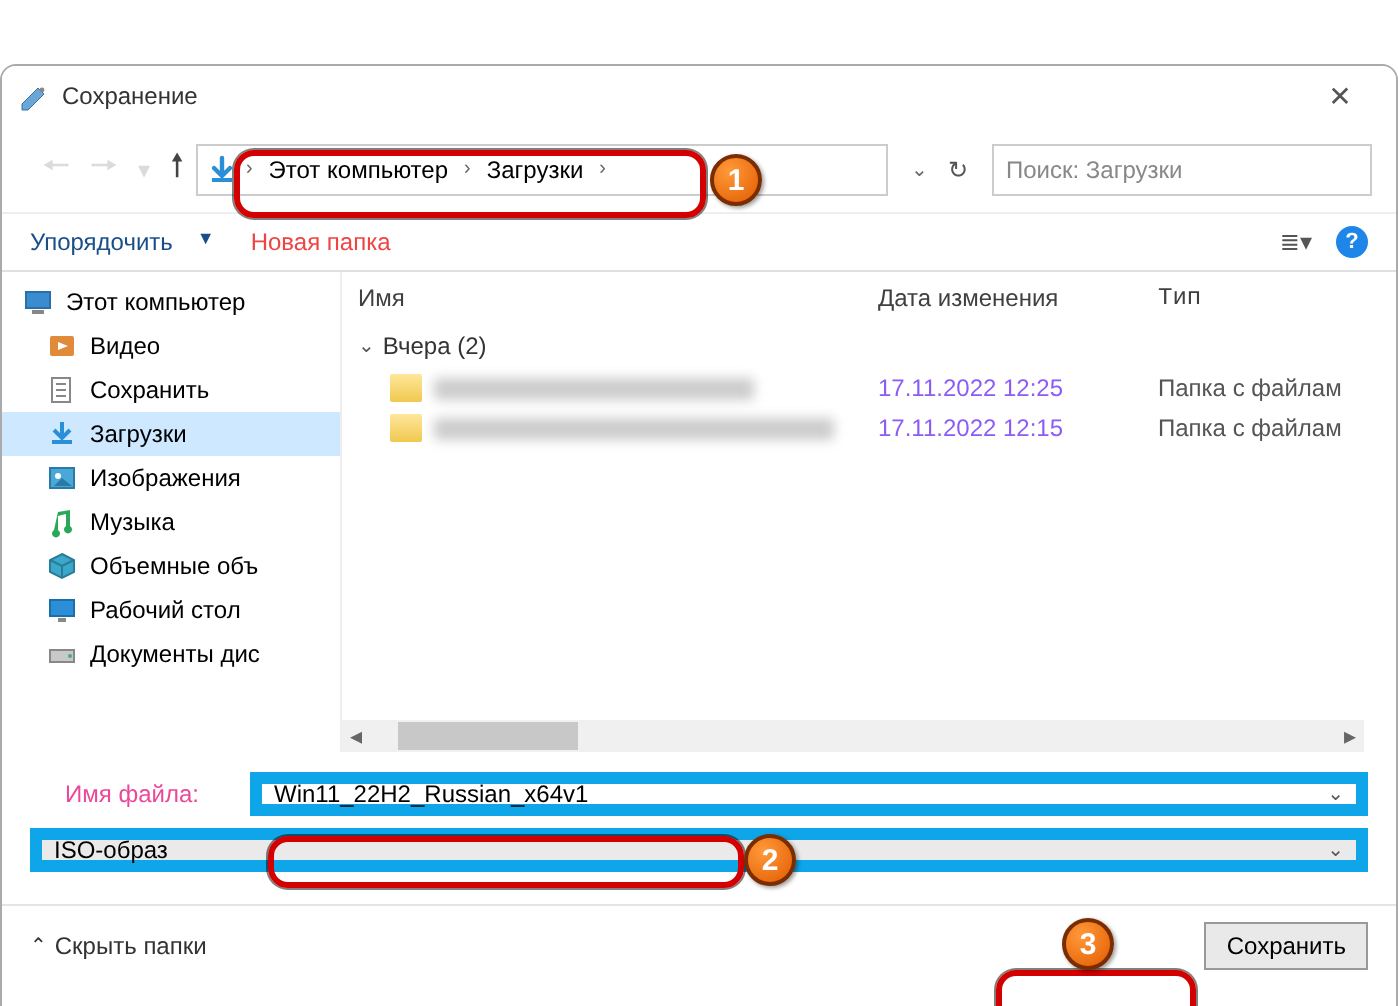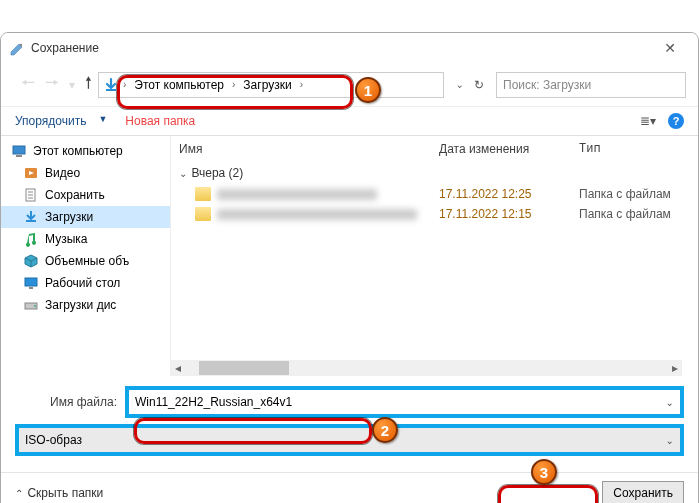--- a/index.html
+++ b/index.html
@@ -177,21 +177,21 @@
     display: flex;
     align-items: center;
     padding: 3px 8px 3px 24px;
   }
   .row .fname {
     width: 244px;
     display: flex;
     align-items: center;
     gap: 6px;
   }
-  .row .fdate { width: 140px; color: #a16207; }
+  .row .fdate { width: 140px; color: #8b5cf6; }
   .row .ftype { flex:1; color: #555; white-space: nowrap; }
   .folder-icon {
     width: 16px; height: 14px;
     background: linear-gradient(#ffe69a, #f0c950);
     border-radius: 1px;
     flex-shrink: 0;
   }
   .blur-name {
     width: 160px;
     height: 11px;
@@ -217,28 +217,28 @@
   .form {
     padding: 10px 14px 6px;
   }
   .formrow {
     display: flex;
     align-items: center;
     margin-bottom: 6px;
   }
   .formrow label {
     width: 110px;
-    text-align: right;
+    text-align: center;
     padding-right: 8px;
-    color: #404040;
+    color: #ec4899;
   }
   .formrow .field {
     flex: 1;
-    height: 32px;
-    border: 4px solid #0ea5e9;
+    height: 22px;
+    border: 6px solid #0ea5e9;
     background: #fff;
     padding: 0 6px;
     display: flex;
     align-items: center;
     position: relative;
     text-align: center;
   }
   .formrow .field.dd { background: #eaeaea; }
   .formrow .field .dd-arrow {
     position: absolute;
@@ -393,20 +393,30 @@
             <svg viewBox="0 0 16 16">
               <path d="M8 2 L8 9 M4 6 L8 10 L12 6" stroke="#2a8fd8" stroke-width="2" fill="none"></path>
               <path d="M3 12 L13 12" stroke="#2a8fd8" stroke-width="2"></path>
             </svg>
           </span>
         <span>Загрузки</span>
       </div>
       <div class="item">
         <span class="sb-icon">
             <svg viewBox="0 0 16 16">
+              <rect x="2" y="3" width="12" height="10" fill="#4aa8d8" stroke="#2a7aa8"></rect>
+              <circle cx="6" cy="7" r="1.5" fill="#fff"></circle>
+              <path d="M4 12 L8 8 L13 12 Z" fill="#2a7aa8"></path>
+            </svg>
+          </span>
+        <span>Изображения</span>
+      </div>
+      <div class="item">
+        <span class="sb-icon">
+            <svg viewBox="0 0 16 16">
               <path d="M6 3 L12 2 L12 10 A2 2 0 1 1 10 10 L10 4 L6 5 L6 12 A2 2 0 1 1 4 12 Z" fill="#2aa85a"></path>
             </svg>
           </span>
         <span>Музыка</span>
       </div>
       <div class="item">
         <span class="sb-icon">
             <svg viewBox="0 0 16 16">
               <path d="M8 2 L14 5 L14 11 L8 14 L2 11 L2 5 Z" fill="#3aa8c8" stroke="#2a7a98"></path>
               <path d="M2 5 L8 8 L14 5 M8 8 L8 14" stroke="#2a7a98" fill="none"></path>
@@ -423,21 +433,21 @@
           </span>
         <span>Рабочий стол</span>
       </div>
       <div class="item">
         <span class="sb-icon">
             <svg viewBox="0 0 16 16">
               <rect x="2" y="6" width="12" height="6" fill="#c8c8c8" stroke="#888"></rect>
               <circle cx="12" cy="9" r="1" fill="#4a8"></circle>
             </svg>
           </span>
-        <span>Загрузки дис</span>
+        <span>Документы дис</span>
       </div>
     </div>
 
     <div class="filelist">
       <div class="cols">
         <span class="c1">Имя</span>
         <span class="c2">Дата изменения</span>
         <span class="c3">Тип</span>
       </div>
       <div class="group">

